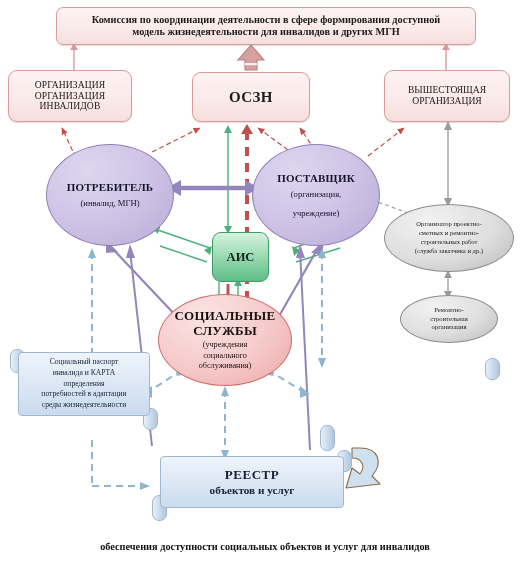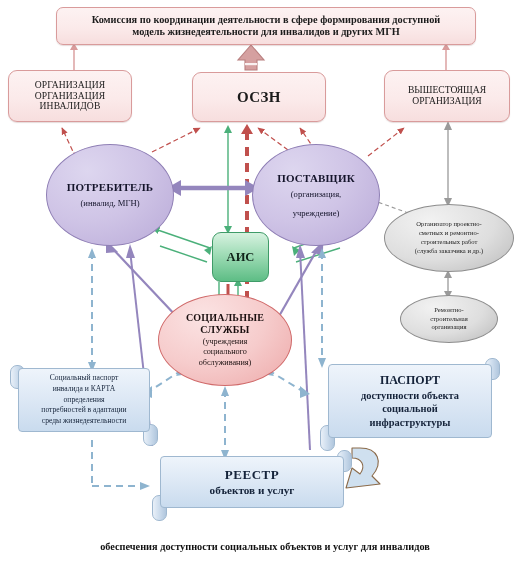--- a/index.html
+++ b/index.html
@@ -47,21 +47,21 @@
     left: 56px; top: 7px; width: 420px; height: 38px;
     font-weight: bold; font-size: 10.3px; padding: 2px 8px;
     border-radius: 7px;
   }
   #commission-box .ln { display:block; white-space:nowrap; }
   #public-org-box {
     left: 8px; top: 70px; width: 124px; height: 52px;
     font-size: 9.6px; letter-spacing: .1px;
   }
   #oszn-box {
-    left: 192px; top: 72px; width: 134px; height: 50px;
+    left: 192px; top: 72px; width: 118px; height: 50px;
     font-weight: bold; font-size: 15px; letter-spacing: .4px;
   }
   #superior-org-box {
     left: 384px; top: 70px; width: 126px; height: 52px;
     font-size: 9.6px;
   }
   
   .purple-ellipse {
     border-radius: 50%;
     background: radial-gradient(ellipse at 32% 26%, #ddd6ef 0%, #cfc4e6 48%, #b9aad8 100%);
@@ -81,21 +81,21 @@
     font-weight: bold; font-size: 12.5px; color: #10241a;
   }
   
   #social-services-ellipse {
     left: 158px; top: 294px; width: 134px; height: 92px;
     border-radius: 50%;
     background: radial-gradient(ellipse at 34% 24%, #fbe3e3 0%, #f6cccc 50%, #eda8a8 100%);
     border: 1.4px solid #d06a6a;
     color: #1b1010;
   }
-  #social-services-ellipse .ell-title { font-size: 10px; line-height: 1.14; }
+  #social-services-ellipse .ell-title { font-size: 13px; line-height: 1.14; }
   #social-services-ellipse .ell-sub { font-size: 8.2px; margin-top: 2px; }
   
   .gray-ellipse {
     border-radius: 50%;
     background: radial-gradient(ellipse at 35% 25%, #f2f2f2 0%, #dedede 55%, #b9b9b9 100%);
     border: 1.2px solid #8d8d8d;
     color: #1d1d1d;
     font-size: 6.6px;
     line-height: 1.35;
   }
@@ -121,21 +121,21 @@
     position: absolute;
     width: 13px;
     background: linear-gradient(90deg, #e9f0f8 0%, #cfdeee 45%, #b0c6dd 100%);
     border: 1.2px solid #9fb8d0;
     border-radius: 7px;
   }
   .scroll .roll.tl { left: 4px; top: -3px; height: 22px; }
   .scroll .roll.tr { right: 4px; top: -6px; height: 20px; }
   .scroll .roll.bl { left: 4px; bottom: -5px; height: 24px; }
   .scroll .roll.br { right: 4px; bottom: -6px; height: 20px; }
-  #social-passport-doc { left: 6px; top: 368px; width: 156px; height: 72px; }
+  #social-passport-doc { left: 6px; top: 352px; width: 156px; height: 72px; }
   #social-passport-doc .body { font-size: 7.6px; line-height: 1.42; padding: 2px 4px; }
   #accessibility-passport-doc { left: 316px; top: 364px; width: 188px; height: 82px; }
   #accessibility-passport-doc .body { font-weight: bold; font-size: 10.4px; line-height: 1.3; padding: 2px 6px; }
   #accessibility-passport-doc .p-big { font-size: 12px; }
   #registry-doc { left: 148px; top: 456px; width: 208px; height: 60px; }
   #registry-doc .body { font-weight: bold; font-size: 11.2px; line-height: 1.35; }
   #registry-doc .r-big { font-size: 13px; letter-spacing: .5px; }
   
   #caption {
     position: absolute;
@@ -378,26 +378,20 @@
       <span>инвалида и КАРТА</span>
       <span>определения</span>
       <span>потребностей в адаптации</span>
       <span>среды жизнедеятельности</span>
     </div>
   </div>
 
   <div class="scroll" id="accessibility-passport-doc">
     <div class="roll tr"></div>
     <div class="roll bl"></div>
-    <div class="body">
-      <span class="p-big">ПАСПОРТ</span>
-      <span>доступности объекта</span>
-      <span>социальной</span>
-      <span>инфраструктуры</span>
-    </div>
   </div>
 
   <div class="scroll" id="registry-doc">
     <div class="roll tr"></div>
     <div class="roll bl"></div>
     <div class="body">
       <span class="r-big">РЕЕСТР</span>
       <span>объектов и услуг</span>
     </div>
   </div>

